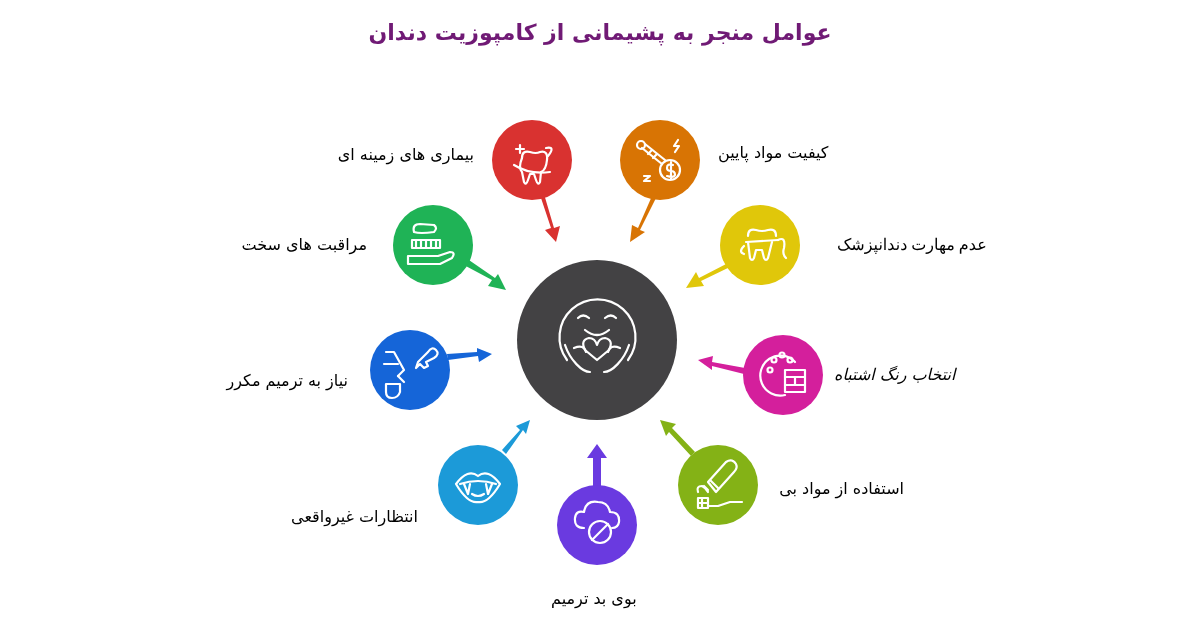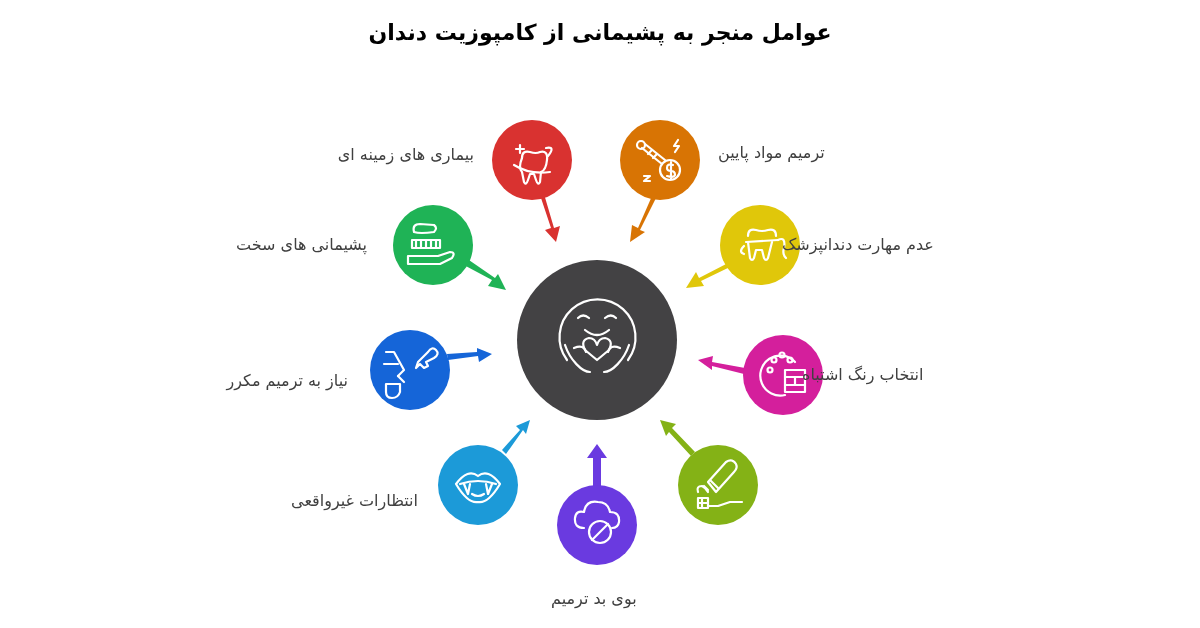--- a/index.html
+++ b/index.html
@@ -2,25 +2,25 @@
 <html><head>
   <meta charset="utf-8">
   <style>
     html, body { margin: 0; padding: 0; }
     body {
       width: 1200px; height: 628px; background: #ffffff; position: relative; overflow: hidden;
       font-family: "DejaVu Sans", "Liberation Sans", sans-serif;
     }
     .title {
       position: absolute; left: 0; top: 20px; width: 1200px; text-align: center;
-      font-size: 22px; font-weight: bold; color: #000000; direction: rtl;
+      font-size: 22px; font-weight: bold; color: #701a75; direction: rtl;
     }
     svg.diagram { position: absolute; left: 0; top: 0; }
     .label {
-      position: absolute; font-size: 16px; color: #404040; direction: rtl; line-height: 22px;
+      position: absolute; font-size: 16px; color: #000000; direction: rtl; line-height: 22px;
       white-space: nowrap;
     }
     .label.right { text-align: right; }
   </style>
 </head>
 <body>
 
 <div class="title">عوامل منجر به پشیمانی از کامپوزیت دندان</div>
 
 <svg class="diagram" width="1200" height="628" viewBox="0 0 1200 628">
@@ -147,21 +147,22 @@
     <circle cx="597" cy="525" r="40" fill="#6a3ae0"></circle>
     <g class="ic">
       <path d="M584 528 Q574 528 575 518 Q576 510 584 512 Q586 500 598 502 Q608 502 610 512 Q620 512 619 522 Q618 528 612 528"></path>
       <circle cx="600" cy="532" r="11"></circle>
       <path d="M592 540 L608 524"></path>
     </g>
   </g>
 </svg>
 
 <div class="label" style="right:726px; top:144px;">بیماری های زمینه ای</div>
-<div class="label" style="left:718px; top:142px;">ترمیم مواد پایین</div>
-<div class="label" style="left:782px; top:234px;">عدم مهارت دندانپزشک</div>
-<div class="label" style="right:833px; top:234px;">پشیمانی های سخت</div>
-<div class="label" style="left:802px; top:364px;">انتخاب رنگ اشتباه</div>
+<div class="label" style="left:718px; top:142px;">کیفیت مواد پایین</div>
+<div class="label" style="left:837px; top:234px;font-family:Liberation Serif, serif;">عدم مهارت دندانپزشک</div>
+<div class="label" style="right:833px; top:234px;">مراقبت های سخت</div>
+<div class="label" style="left:834px; top:364px;font-style:italic;">انتخاب رنگ اشتباه</div>
 <div class="label" style="right:852px; top:370px;text-align:center;">نیاز به ترمیم مکرر</div>
 <div class="label right" style="right:296px; top:478px; width:140px;">
+  <div>استفاده از مواد بی</div>
 </div>
-<div class="label" style="right:782px; top:490px;">انتظارات غیرواقعی</div>
+<div class="label" style="right:782px; top:506px;">انتظارات غیرواقعی</div>
 <div class="label" style="left:551px; top:588px;">بوی بد ترمیم</div>
 
 </body></html>

